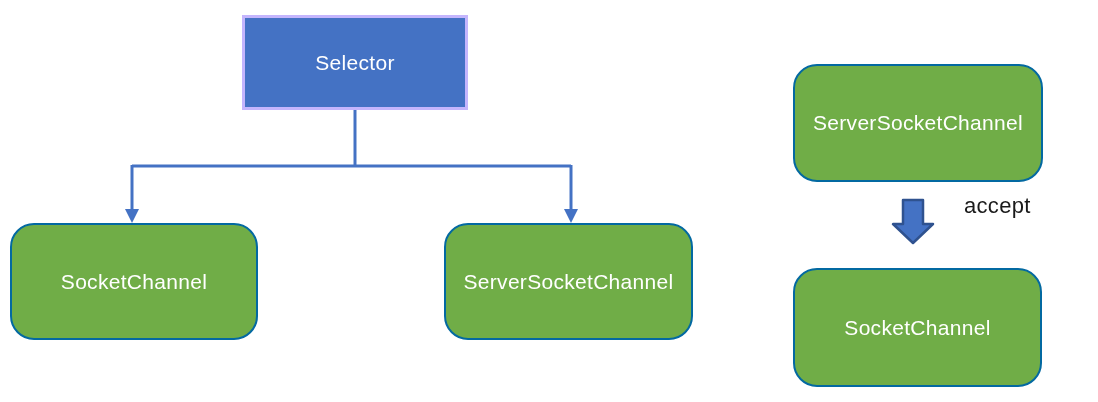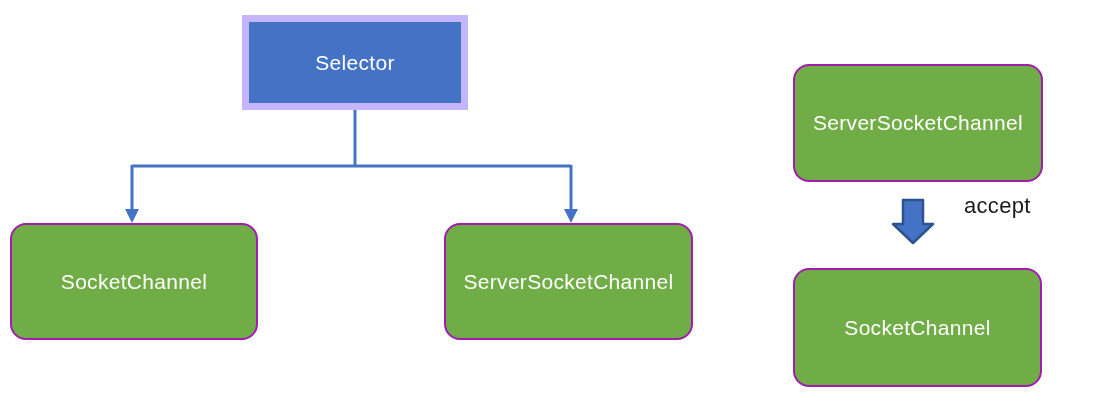--- a/index.html
+++ b/index.html
@@ -20,27 +20,27 @@
     align-items: center;
     justify-content: center;
     text-align: center;
     color: #ffffff;
     font-size: 21px;
     letter-spacing: 0.3px;
   }
 
   .blue-node {
     background: #4472C4;
-    border: 7px solid #c4b5fd;
+    border: 3px solid #c4b5fd;
   }
 
   .green-node {
     background: #70AD47;
-    border: 2px solid #a21caf;
-    border-radius: 16px;
+    border: 2px solid #0369a1;
+    border-radius: 24px;
   }
 
   #selector-node   { left: 242px; top: 15px;  width: 226px; height: 95px; }
   #socket-left     { left: 10px;  top: 223px; width: 248px; height: 117px; }
   #server-mid      { left: 444px; top: 223px; width: 249px; height: 117px; }
   #server-right    { left: 793px; top: 64px;  width: 250px; height: 118px; }
   #socket-right    { left: 793px; top: 268px; width: 249px; height: 119px; }
 
   svg.overlay {
     position: absolute;

